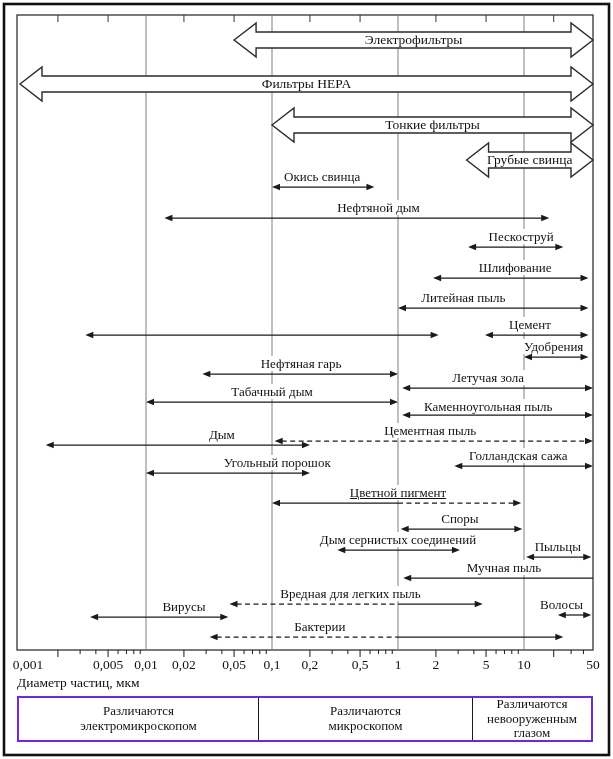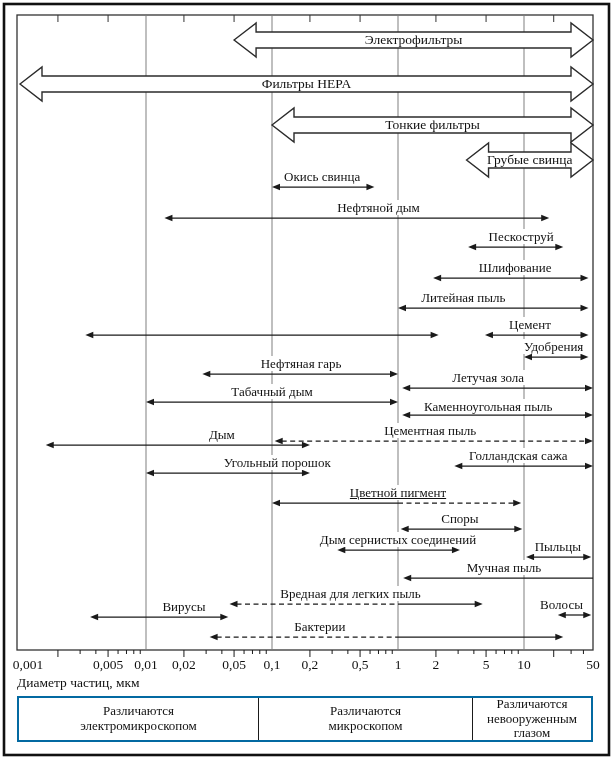--- a/index.html
+++ b/index.html
@@ -4,21 +4,21 @@
 <style>
   html,body{margin:0;padding:0;background:#fff;}
   body{width:613px;height:759px;font-family:"Liberation Serif","DejaVu Serif",serif;color:#111;}
   .stage{position:relative;width:613px;height:759px;overflow:hidden;background:#fff;}
   #chart-svg{position:absolute;left:0;top:0;}
   #label-layer{position:absolute;left:0;top:0;width:554px;height:759px;pointer-events:none;}
   .plabel{position:absolute;transform:translateX(-50%);white-space:nowrap;font-size:13px;line-height:15px;background:#fff;padding:0 2px;}
   .bandlabel{position:absolute;transform:translateX(-50%);white-space:nowrap;font-size:13.5px;line-height:16px;}
   .ticklabel{position:absolute;transform:translateX(-50%);white-space:nowrap;font-size:13.5px;line-height:14px;}
   .axis-title{position:absolute;top:675px;left:17px;width:576px;font-size:13.5px;}
-  .legend-table{position:absolute;left:17px;top:696px;width:576px;height:46px;display:flex;border:2px solid #0369a1;box-sizing:border-box;background:#fff;}
+  .legend-table{position:absolute;left:17px;top:696px;width:576px;height:46px;display:flex;border:2px solid #6d28d9;box-sizing:border-box;background:#fff;}
   .cell{display:flex;align-items:center;justify-content:center;text-align:center;font-size:13px;line-height:1.12;white-space:pre-line;box-sizing:border-box;height:100%;}
   .cell.c1{width:239px;}
   .cell.c2{width:214px;border-left:1.5px solid #1a1a1a;}
   .cell.c3{flex:1;border-left:1.5px solid #1a1a1a;}
 </style>
 </head>
 <body>
 
 <div class="stage">
   <svg id="chart-svg" width="613" height="759">

